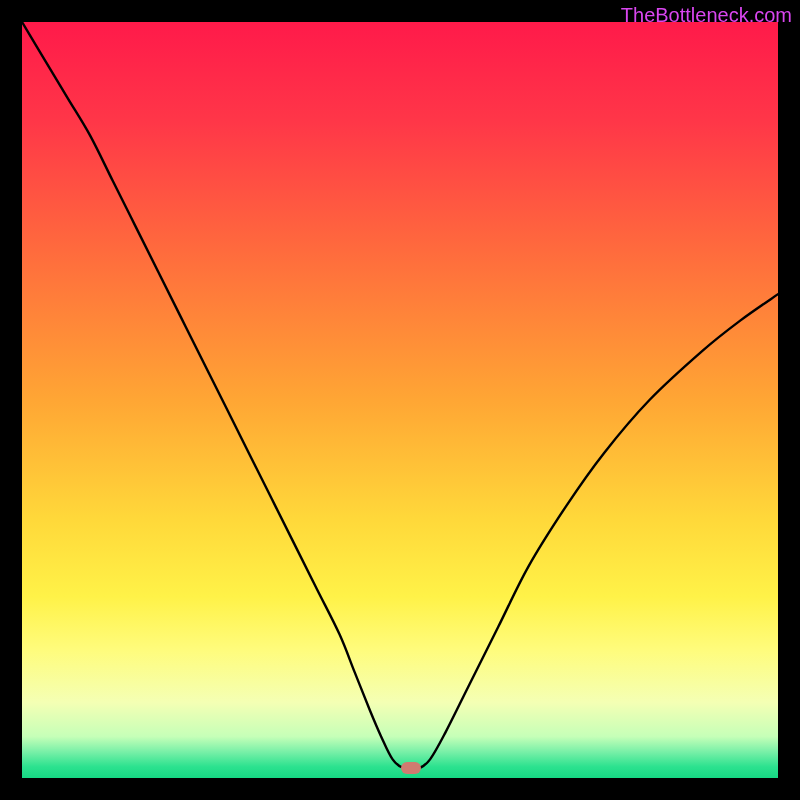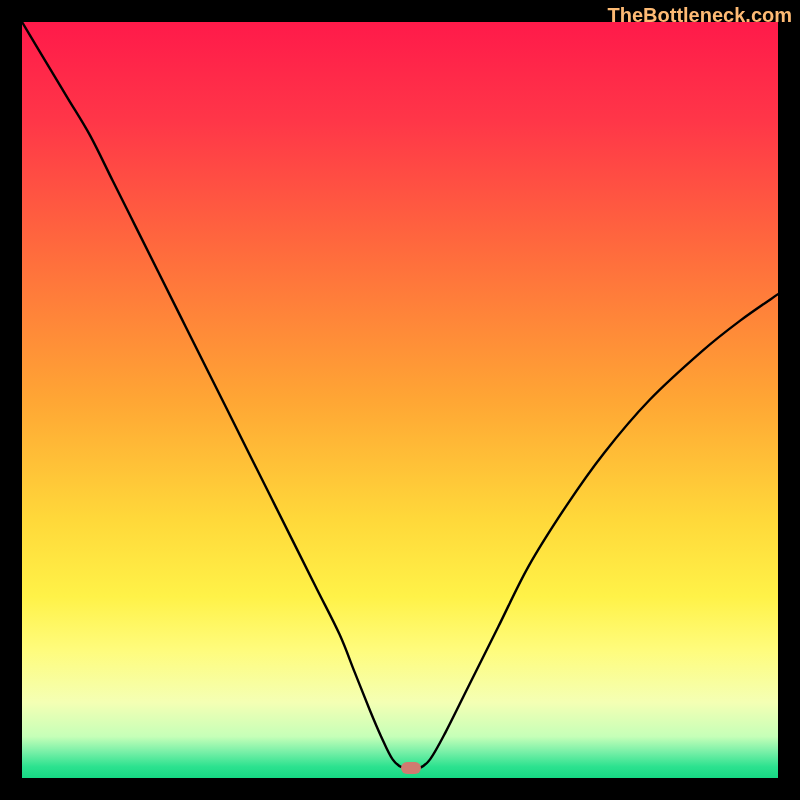--- a/index.html
+++ b/index.html
@@ -8,23 +8,23 @@
     width: 800px;
     height: 800px;
     background: #000;
     font-family: Arial, Helvetica, sans-serif;
     position: relative;
   }
   .watermark {
     position: absolute;
     top: 4px;
     right: 8px;
-    color: #fdba74;
+    color: #d946ef;
     font-size: 20px;
-    font-weight: 700;
+    font-weight: 400;
     z-index: 10;
   }
   .plot-area {
     position: absolute;
     left: 22px;
     top: 22px;
     width: 756px;
     height: 756px;
   }
   svg {

